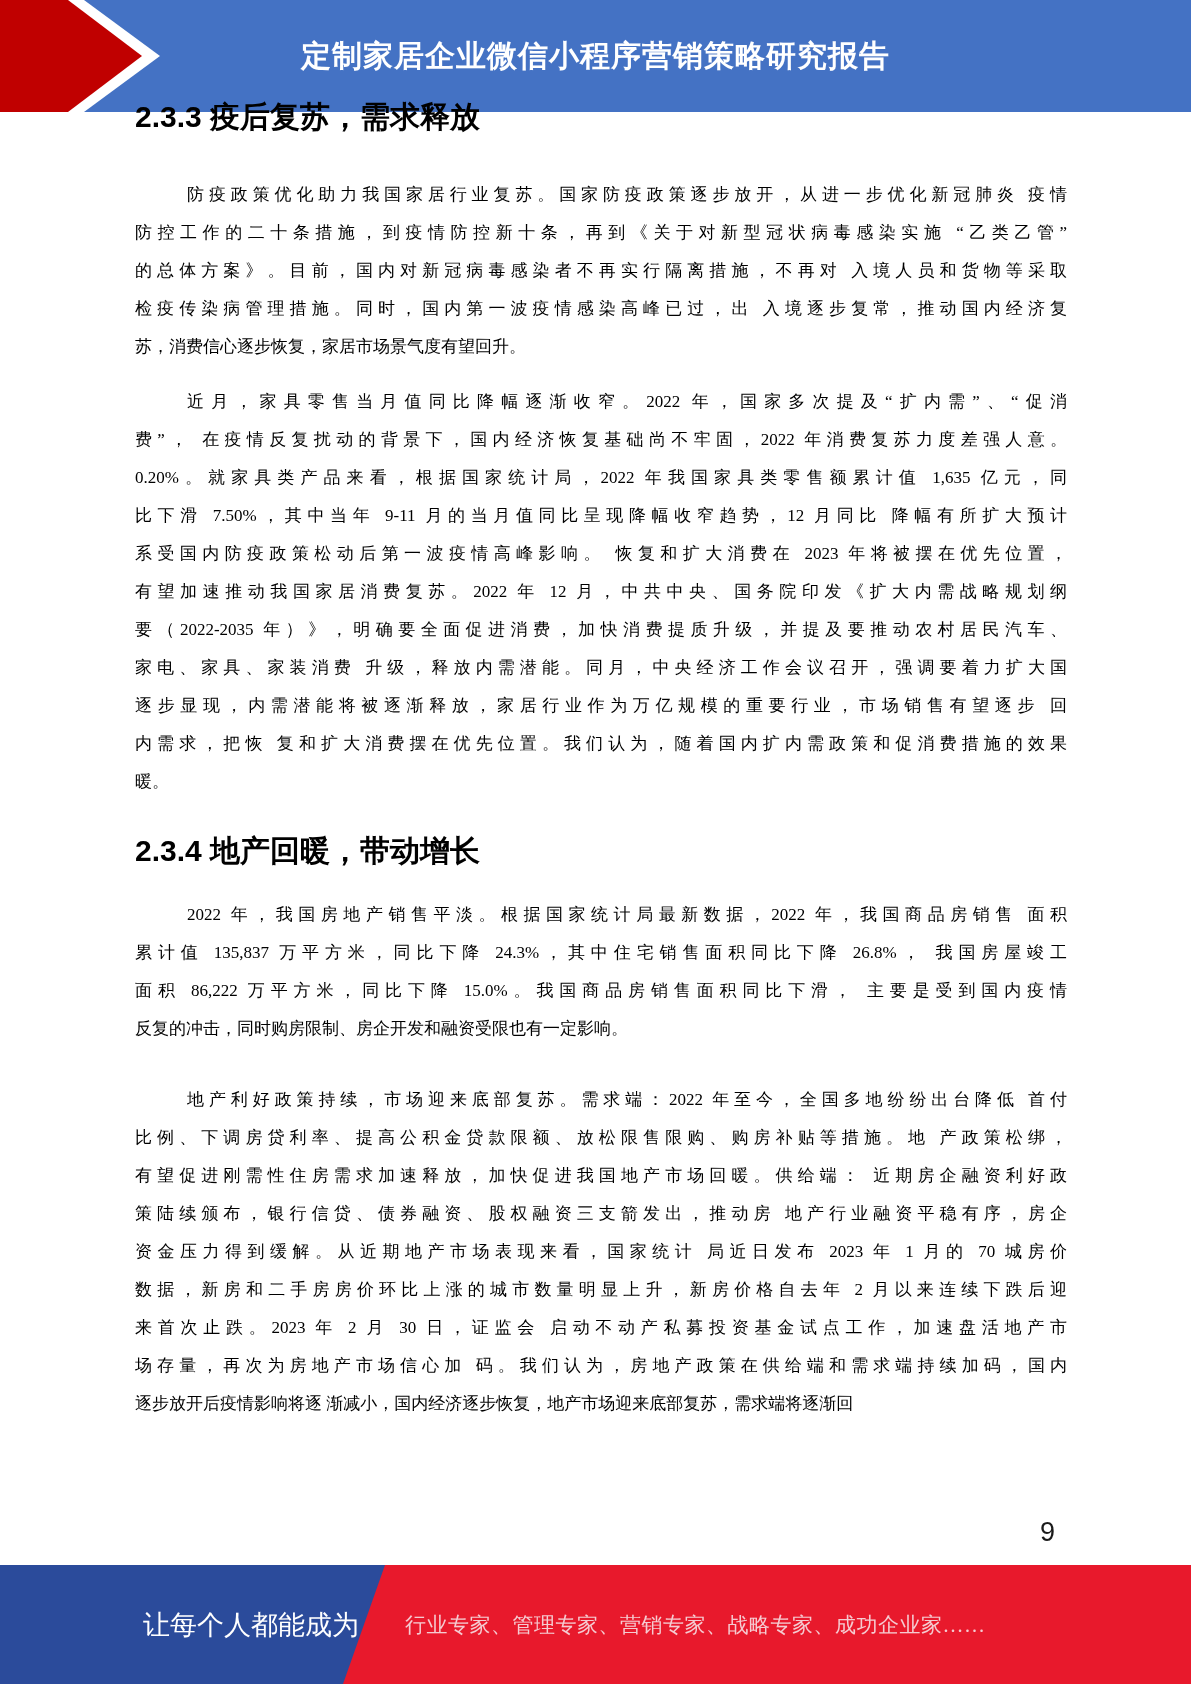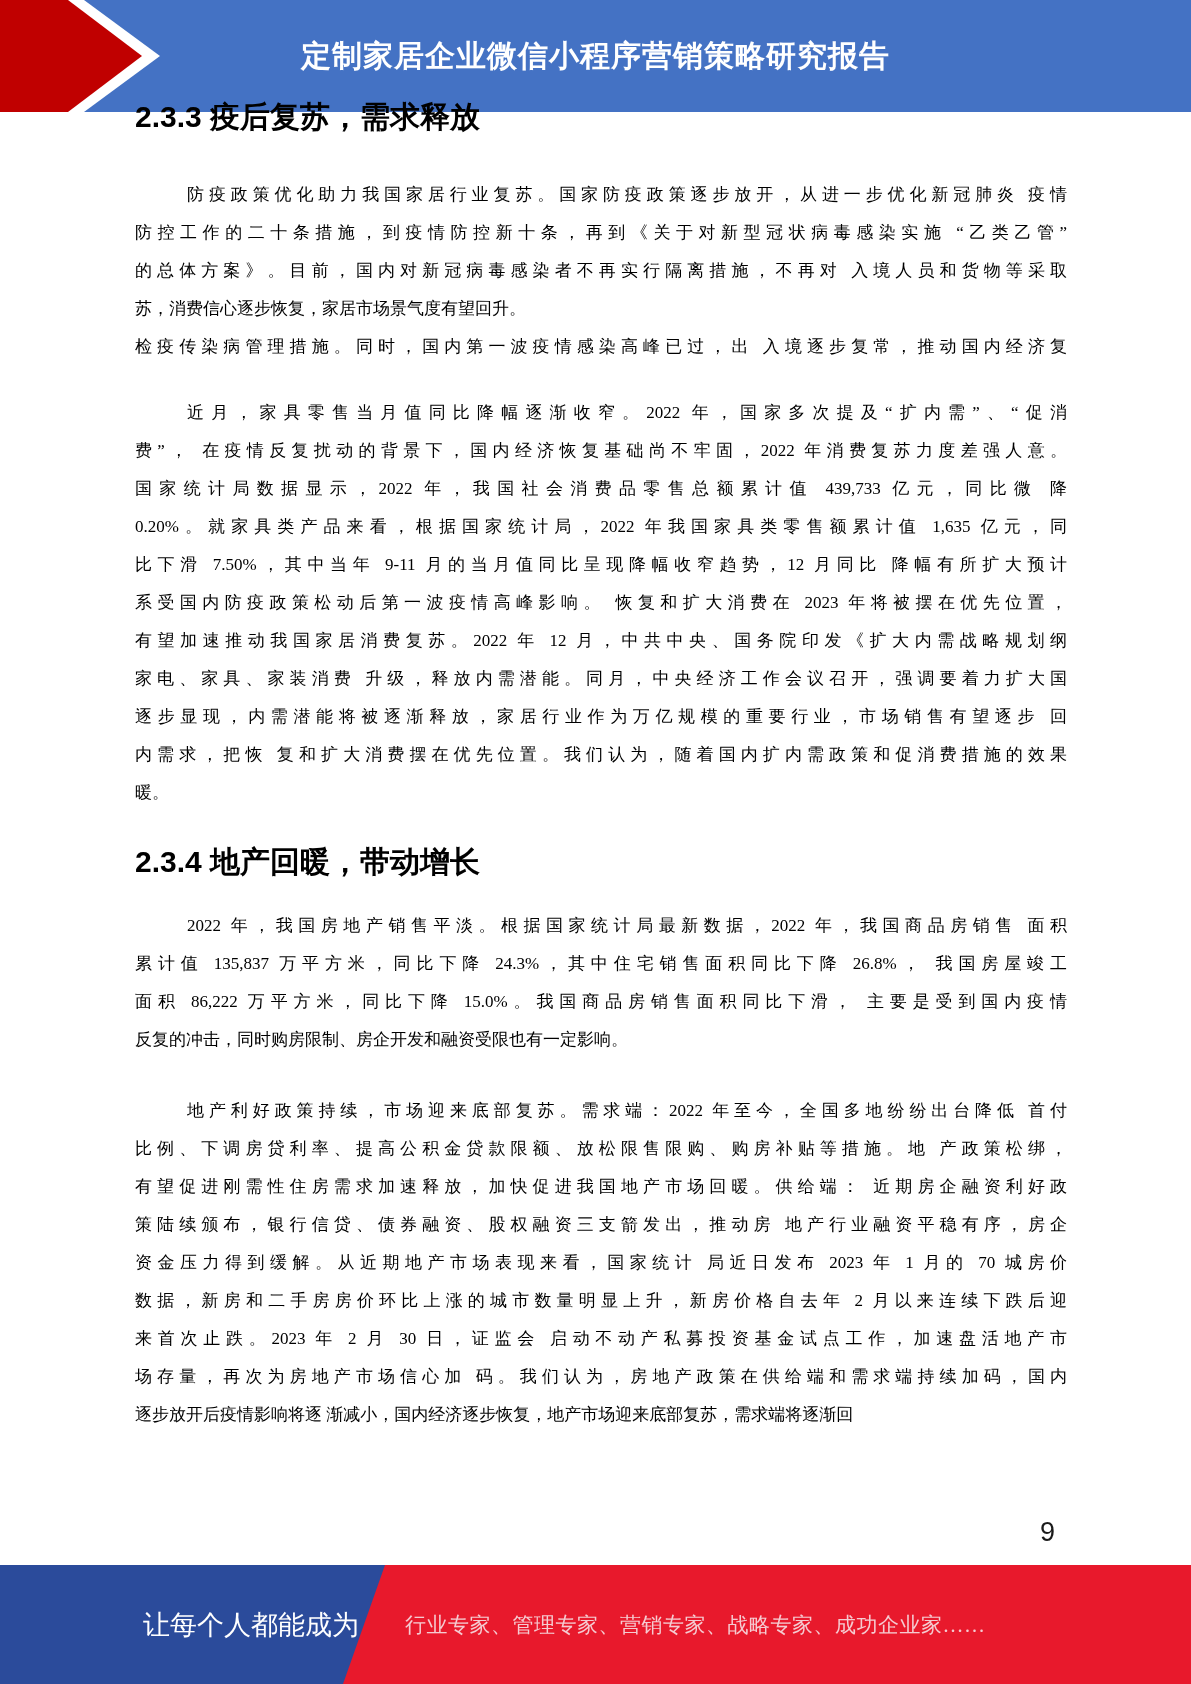--- a/index.html
+++ b/index.html
@@ -55,21 +55,21 @@
   .para{margin:0;}
   .line{
     font-size:17px;line-height:38px;
     text-align:justify;text-align-last:justify;
     white-space:normal;
   }
   .line.last{text-align-last:left;}
   .line.first{text-indent:52px;}
   #content > :nth-child(1){margin-top:95px;}
   #content > :nth-child(2){margin-top:37px;}
-  #content > :nth-child(3){margin-top:28px;}
+  #content > :nth-child(3){margin-top:17px;}
   #content > :nth-child(4){margin-top:28px;}
   #content > :nth-child(5){margin-top:23px;}
   #content > :nth-child(6){margin-top:33px;}
   
   .page-number{
     position:absolute;left:135px;top:1516px;width:920px;
     text-align:right;
     font-family:"Liberation Sans",sans-serif;
     font-size:27px;line-height:32px;color:#1a1a1a;
   }
@@ -107,31 +107,31 @@
     <div class="arrow-red"></div>
     <h1 class="banner-title">定制家居企业微信小程序营销策略研究报告</h1>
   </header>
 
   <main id="content">
       <h2 class="sec-heading">2.3.3 疫后复苏，需求释放</h2>
       <div class="para">
         <div class="line first">防疫政策优化助力我国家居行业复苏。国家防疫政策逐步放开，从进一步优化新冠肺炎 疫情</div>
         <div class="line">防控工作的二十条措施，到疫情防控新十条，再到《关于对新型冠状病毒感染实施 “乙类乙管”</div>
         <div class="line">的总体方案》。目前，国内对新冠病毒感染者不再实行隔离措施，不再对 入境人员和货物等采取</div>
+        <div class="line">检疫传染病管理措施。同时，国内第一波疫情感染高峰已过，出 入境逐步复常，推动国内经济复</div>
         <div class="line last">苏，消费信心逐步恢复，家居市场景气度有望回升。</div>
-        <div class="line">检疫传染病管理措施。同时，国内第一波疫情感染高峰已过，出 入境逐步复常，推动国内经济复</div>
       </div>
       <div class="para">
         <div class="line first">近月，家具零售当月值同比降幅逐渐收窄。2022 年，国家多次提及“扩内需”、“促消</div>
         <div class="line">费”， 在疫情反复扰动的背景下，国内经济恢复基础尚不牢固，2022 年消费复苏力度差强人意。</div>
-        <div class="line">国家统计局数据显示，2022 年，我国社会消费品零售总额累计值 439,733 亿元，同比微 降</div>
         <div class="line">0.20%。就家具类产品来看，根据国家统计局，2022 年我国家具类零售额累计值 1,635 亿元，同</div>
         <div class="line">比下滑 7.50%，其中当年 9-11 月的当月值同比呈现降幅收窄趋势，12 月同比 降幅有所扩大预计</div>
         <div class="line">系受国内防疫政策松动后第一波疫情高峰影响。 恢复和扩大消费在 2023 年将被摆在优先位置，</div>
         <div class="line">有望加速推动我国家居消费复苏。2022 年 12 月，中共中央、国务院印发《扩大内需战略规划纲</div>
+        <div class="line">要（2022-2035 年）》，明确要全面促进消费，加快消费提质升级，并提及要推动农村居民汽车、</div>
         <div class="line">家电、家具、家装消费 升级，释放内需潜能。同月，中央经济工作会议召开，强调要着力扩大国</div>
         <div class="line">逐步显现，内需潜能将被逐渐释放，家居行业作为万亿规模的重要行业，市场销售有望逐步 回</div>
         <div class="line">内需求，把恢 复和扩大消费摆在优先位置。我们认为，随着国内扩内需政策和促消费措施的效果</div>
         <div class="line last">暖。</div>
       </div>
       <h2 class="sec-heading">2.3.4 地产回暖，带动增长</h2>
       <div class="para">
         <div class="line first">2022 年，我国房地产销售平淡。根据国家统计局最新数据，2022 年，我国商品房销售 面积</div>
         <div class="line">累计值 135,837 万平方米，同比下降 24.3%，其中住宅销售面积同比下降 26.8%， 我国房屋竣工</div>
         <div class="line">面积 86,222 万平方米，同比下降 15.0%。我国商品房销售面积同比下滑， 主要是受到国内疫情</div>

